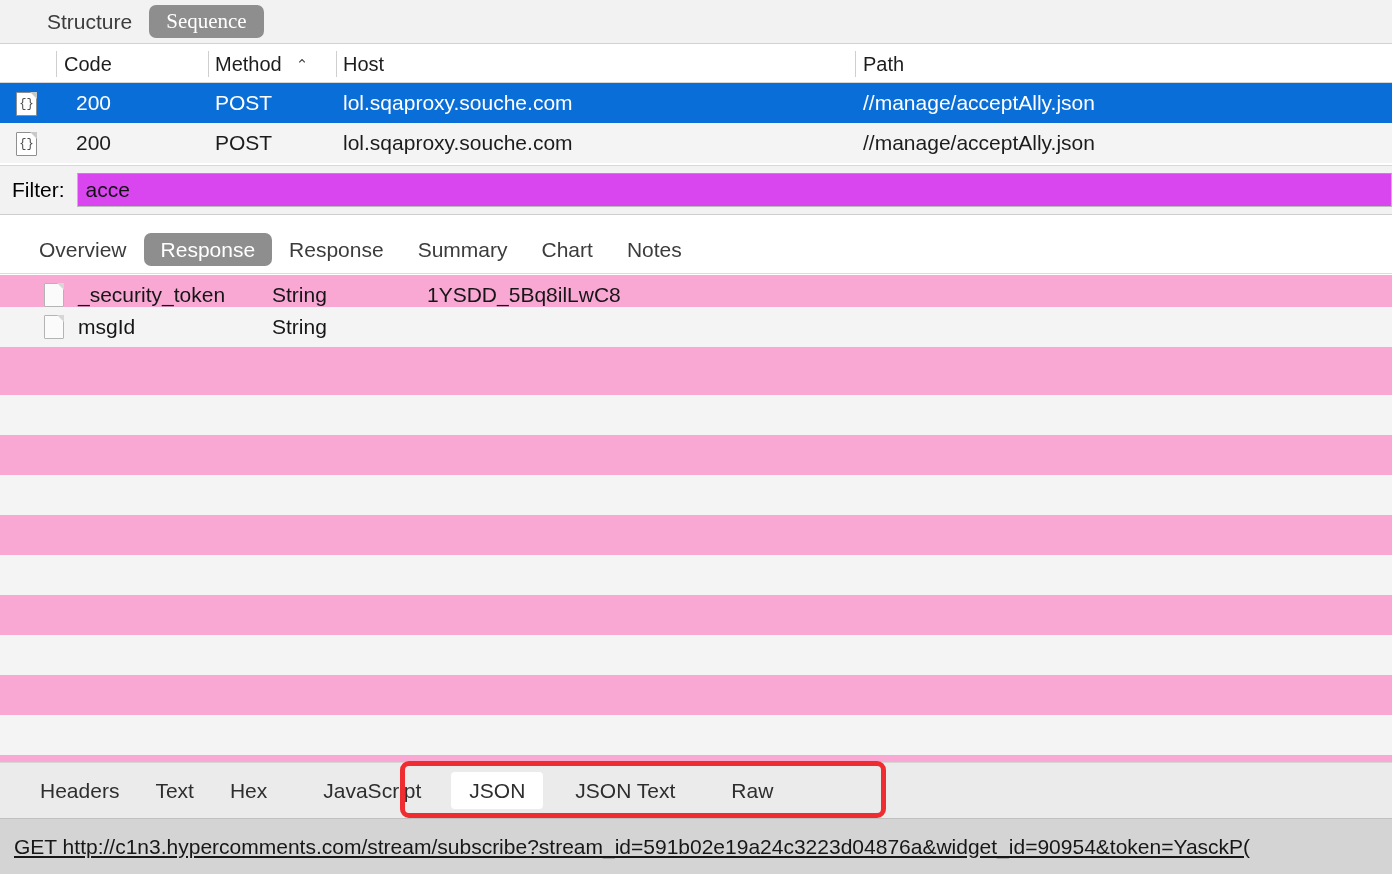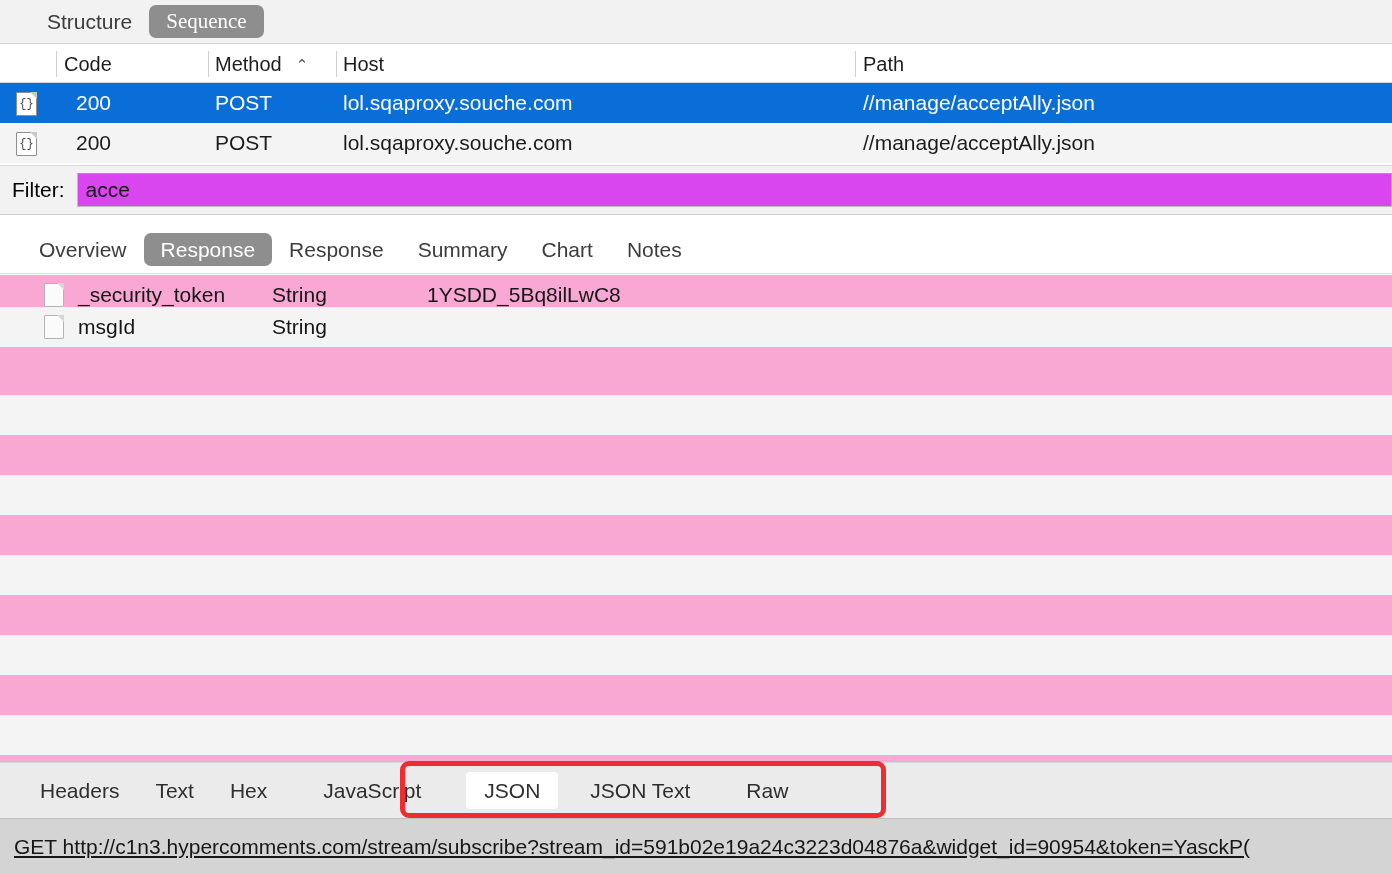--- a/index.html
+++ b/index.html
@@ -397,21 +397,21 @@
     <div class="prow" style="top:400px;"></div>
     <div class="prow alt" style="top:440px;"></div>
 
   </div>
 
   <div class="view-tabs">
     <div class="vtab first">Headers</div>
     <div class="vtab">Text</div>
     <div class="vtab">Hex</div>
     <div class="vtab" style="margin-left:20px;">JavaScript</div>
-    <div class="vtab active" style="margin-left:27px;">JSON</div>
+    <div class="vtab active" style="margin-left:12px;">JSON</div>
     <div class="vtab" style="margin-left:14px;">JSON Text</div>
     <div class="vtab" style="margin-left:20px;">Raw</div>
   </div>
 
   <div class="redbox"></div>
 
   <div class="statusbar">
     <div class="status-text">GET http://c1n3.hypercomments.com/stream/subscribe?stream_id=591b02e19a24c3223d04876a&amp;widget_id=90954&amp;token=YasckP(</div>
   </div>
 

